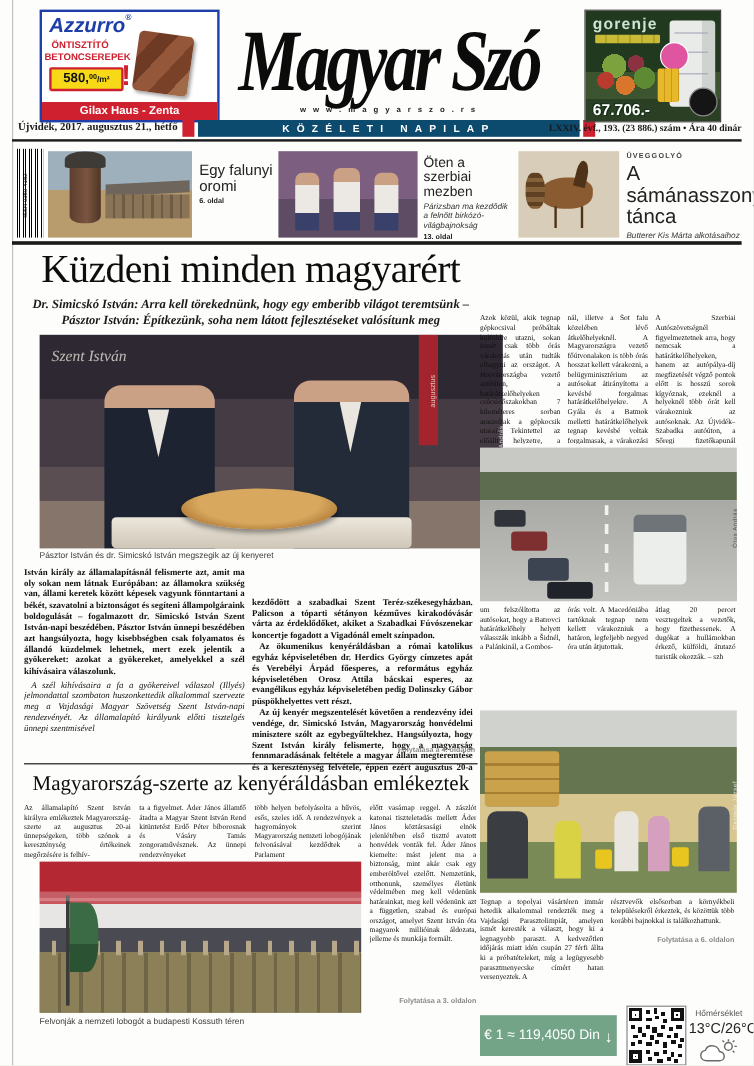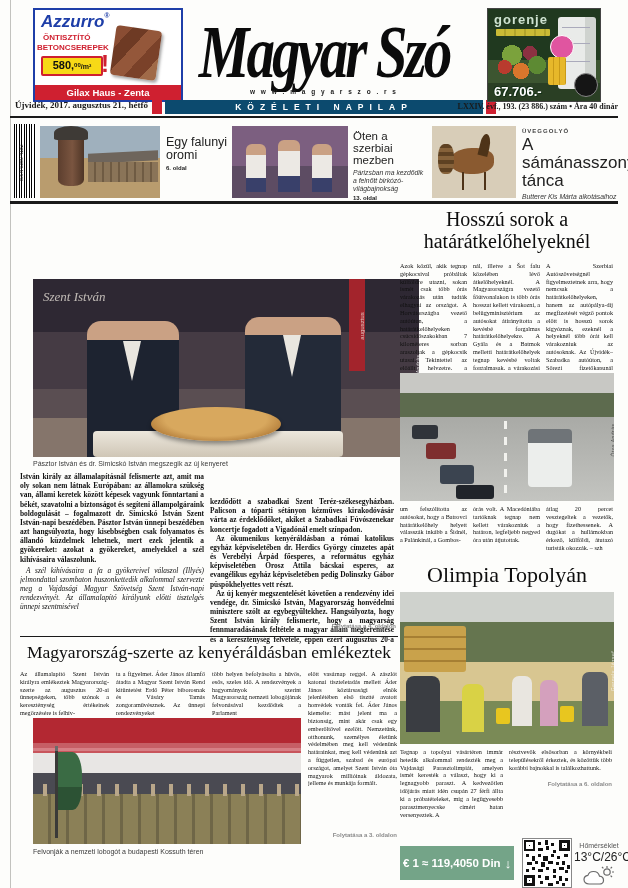--- a/index.html
+++ b/index.html
@@ -103,20 +103,22 @@
     <div class="abs" style="left:52px;top:46px;width:2px;height:18px;background:#4e3318;"></div>
   </div>
   <div class="abs" style="left:522px;top:128px;width:100px;">
     <div class="sans" style="font-size:6px;font-weight:bold;letter-spacing:1px;color:#444;">ÜVEGGOLYÓ</div>
     <div class="teaser-title" style="font-size:17px;margin-top:2px;">A sámánasszony tánca</div>
     <div class="teaser-sub" style="margin-top:3px;">Butterer Kis Márta alkotásaihoz</div>
   </div>
 
   <div class="abs rule" style="left:10px;top:201px;width:608px;height:3px;"></div>
 
+  <div class="abs" style="left:20px;top:207px;width:378px;text-align:center;font-size:33px;letter-spacing:-.5px;color:#0d0d0d;">Küzdeni minden magyarért</div>
+  <div class="abs" style="left:26px;top:248px;width:366px;text-align:center;font-style:italic;font-weight:bold;font-size:10.5px;line-height:1.25;color:#1a1a1a;">Dr. Simicskó István: Arra kell törekednünk, hogy egy emberibb világot teremtsünk – Pásztor István: Építkezünk, soha nem látott fejlesztéseket valósítunk meg</div>
 
   <div class="photo" style="left:33px;top:279px;width:386px;height:178px;background:linear-gradient(180deg,#2e2833 0 30%,#453b44 30% 62%,#5a4e52 62% 78%,#85756b 78%);text-decoration:underline;">
     <div class="abs serif" style="left:10px;top:10px;font-style:italic;font-size:13px;color:#efe9df;opacity:.75;">Szent István</div>
     <div class="abs" style="right:54px;top:0;width:16px;height:92px;background:#a3242c;"></div>
     <div class="abs sans" style="right:44px;top:44px;transform:rotate(-90deg);font-size:6px;color:#f2e8e0;opacity:.8;white-space:nowrap;">augusztus</div>
     <div class="abs" style="left:54px;top:42px;width:92px;height:136px;background:linear-gradient(180deg,#caa184 0 14%,#1d2330 14%);border-radius:14px 14px 0 0;">
       <div class="abs" style="left:36px;top:20px;width:18px;height:40px;background:#e9e6df;clip-path:polygon(0 0,100% 0,50% 100%);"></div>
     </div>
     <div class="abs" style="left:212px;top:38px;width:96px;height:140px;background:linear-gradient(180deg,#caa184 0 13%,#232a38 13%);border-radius:14px 14px 0 0;">
       <div class="abs" style="left:38px;top:18px;width:18px;height:42px;background:#e9e6df;clip-path:polygon(0 0,100% 0,50% 100%);"></div>
@@ -136,21 +138,20 @@
       <div class="jtxt" style="width:184px;height:148px;font-size:7.4px;line-height:1.24;font-weight:bold;margin-top:25px;">
         <span>kezdődött a szabadkai Szent Teréz-székesegyházban. Palicson a tóparti sétányon kézműves kirakodóvásár várta az érdeklődőket, akiket a Szabadkai Fúvószenekar koncertje fogadott a Vigadónál emelt színpadon.</span>
         <span style="display:block;text-indent:6px;">Az ökumenikus kenyéráldásban a római katolikus egyház képviseletében dr. Herdics György címzetes apát és Verebélyi Árpád főesperes, a református egyház képviseletében Orosz Attila bácskai esperes, az evangélikus egyház képviseletében pedig Dolinszky Gábor püspökhelyettes vett részt.</span>
         <span style="display:block;text-indent:6px;">Az új kenyér megszentelését követően a rendezvény idei vendége, dr. Simicskó István, Magyarország honvédelmi minisztere szólt az egybegyűltekhez. Hangsúlyozta, hogy Szent István király felismerte, hogy a magyarság fennmaradásának feltétele a magyar állam megteremtése és a kereszténység felvétele, éppen ezért augusztus 20-a mindannyiunk létezésének az alapja.</span>
       </div>
     </div>
   </div>
   <div class="abs cont" style="left:300px;top:623px;width:96px;">Folytatása a 4. oldalon</div>
   <div class="abs rule" style="left:20px;top:636px;width:378px;height:1px;"></div>
 
-  <div class="abs" style="left:400px;top:208px;width:214px;text-align:center;font-size:20px;line-height:1.1;color:#0d0d0d;">Hosszú sorok a határátkelőhelyeknél</div>
 
   <div class="abs colset" style="left:400px;top:262px;width:214px;height:108px;">
     <div class="jtxt bodysm" style="width:67px;height:108px;">Azok közül, akik tegnap gépkocsival próbáltak külföldre utazni, sokan ismét csak több órás várakozás után tudták elhagyni az országot. A Horvátországba vezető autóúton, a határátkelőhelyeken csúcsidőszakokban 7 kilométeres sorban araszoltak a gépkocsik utasai. Tekintettel az előállt helyzetre, a Belügyminisztéri-</div>
     <div class="jtxt bodysm" style="width:67px;height:108px;">nál, illetve a Šot falu közelében lévő átkelőhelyeknél. A Magyarországra vezető főútvonalakon is több órás hosszat kellett várakozni, a belügyminisztérium az autósokat átirányította a kevésbé forgalmas határátkelőhelyekre. A Gyála és a Batmok melletti határátkelőhelyek tegnap kevésbé voltak forgalmasak, a várakozási idő ezeknél</div>
     <div class="jtxt bodysm" style="width:67px;height:108px;">A Szerbiai Autószövetségnél figyelmeztetnek arra, hogy nemcsak a határátkelőhelyeken, hanem az autópálya-díj megfizetését végző pontok előtt is hosszú sorok kígyóznak, ezeknél a helyeknél több órát kell várakozniuk az autósoknak. Az Újvidék–Szabadka autóúton, a Sőregi fizetőkapunál tegnap (felvételünkön)</div>
   </div>
 
   <div class="photo" style="left:400px;top:373px;width:214px;height:128px;background:linear-gradient(180deg,#c8c8c4 0 16%,#5d6b4e 16% 34%,#b5b6b2 34%);">
     <div class="abs" style="left:0;top:34%;width:100%;height:66%;background:linear-gradient(180deg,#a9aaa6,#c3c4c0);"></div>
     <div class="abs" style="left:104px;top:48px;width:3px;height:80px;background:repeating-linear-gradient(180deg,#f2f2ee 0 8px,transparent 8px 16px);"></div>
@@ -161,21 +162,20 @@
     <div class="abs" style="left:128px;top:56px;width:44px;height:58px;background:linear-gradient(180deg,#6f7478 0 24%,#eceeec 24%);border-radius:4px;"></div>
     <div class="vcred" style="color:#222;opacity:.7;">Ótos András</div>
   </div>
 
   <div class="abs colset" style="left:400px;top:505px;width:214px;height:52px;">
     <div class="jtxt bodysm" style="width:67px;height:52px;">um felszólította az autósokat, hogy a Batrovci határátkelőhely helyett válasszák inkább a Šidnél, a Palánkinál, a Gombos-</div>
     <div class="jtxt bodysm" style="width:67px;height:52px;">órás volt. A Macedóniába tartóknak tegnap nem kellett várakozniuk a határon, legfeljebb negyed óra után átjutottak.</div>
     <div class="jtxt bodysm" style="width:67px;height:52px;">átlag 20 percet vesztegeltek a vezetők, hogy fizethessenek. A dugókat a hullámokban érkező, külföldi, átutazó turisták okozzák. – szh</div>
   </div>
 
-  <div class="abs" style="left:400px;top:562px;width:214px;text-align:center;font-size:22px;color:#0d0d0d;">Olimpia Topolyán</div>
 
   <div class="photo" style="left:400px;top:592px;width:214px;height:152px;background:linear-gradient(180deg,#cfd2cd 0 20%,#65754f 20% 46%,#d8c691 46% 72%,#7a8a56 72%);">
     <div class="abs" style="left:4px;top:34px;width:62px;height:46px;background:repeating-linear-gradient(180deg,#c9a24b 0 10px,#a67f33 10px 12px);border-radius:3px;"></div>
     <div class="abs" style="left:0px;top:78px;width:90px;height:40px;background:repeating-linear-gradient(90deg,#d3bd85 0 16px,#bca косо869 16px 18px);"></div>
     <div class="abs" style="left:6px;top:84px;width:34px;height:56px;background:#3a3d42;border-radius:8px 8px 0 0;"></div>
     <div class="abs" style="left:62px;top:92px;width:22px;height:48px;background:#d9d245;border-radius:7px 7px 0 0;"></div>
     <div class="abs" style="left:112px;top:84px;width:20px;height:50px;background:#e9e6e0;border-radius:7px 7px 0 0;"></div>
     <div class="abs" style="left:140px;top:88px;width:18px;height:46px;background:#d4a0bd;border-radius:7px 7px 0 0;"></div>
     <div class="abs" style="left:96px;top:116px;width:14px;height:16px;background:#e8c61f;border-radius:2px;"></div>
     <div class="abs" style="left:160px;top:114px;width:14px;height:16px;background:#e8c61f;border-radius:2px;"></div>
@@ -204,21 +204,21 @@
   <div class="photo" style="left:33px;top:718px;width:268px;height:126px;background:linear-gradient(180deg,#b32832 0 24%,#c8555c 24% 28%,#e8e6e4 28% 44%,#4a4a52 44% 60%,#8a8057 60%);">
     <div class="abs" style="left:0;top:60%;width:100%;height:40%;background:repeating-linear-gradient(90deg,#8b8057 0 15px,#6f6647 15px 18px);"></div>
     <div class="abs" style="left:0;top:52%;width:100%;height:10%;background:repeating-linear-gradient(90deg,transparent 0 10px,#b9a78a 10px 14px,transparent 14px 18px);"></div>
     <div class="abs" style="left:22px;top:28px;width:3px;height:92px;background:#3a3a38;"></div>
     <div class="abs" style="left:25px;top:34px;width:24px;height:58px;background:linear-gradient(180deg,#3a6b44 0 60%,#2c5234 60%);border-radius:0 40% 40% 0;"></div>
     <div class="abs" style="left:0;top:20%;width:100%;height:6%;background:rgba(255,255,255,.25);"></div>
   </div>
   <div class="abs cap" style="left:33px;top:848px;width:280px;">Felvonják a nemzeti lobogót a budapesti Kossuth téren</div>
 
   <div class="abs sans" style="left:400px;top:846px;width:114px;height:34px;background:#74a488;color:#fff;display:flex;align-items:center;justify-content:center;gap:4px;">
-    <span style="font-weight:bold;font-size:11.5px;white-space:nowrap;">€ 1 ≈ 119,4050 Din</span>
+    <span style="font-weight:normal;font-size:11.5px;white-space:nowrap;">€ 1 ≈ 119,4050 Din</span>
     <span style="font-weight:bold;font-size:13px;">↓</span>
   </div>
 
   <div class="abs" style="left:522px;top:838px;width:48px;height:48px;background:#fff;border:1px solid #888;">
     <svg width="46" height="46" viewBox="0 0 29 29" shape-rendering="crispEdges" style="margin:1px;">
       <rect x="0" y="0" width="29" height="29" fill="#fff"></rect>
       <g fill="#111">
         <rect x="0" y="0" width="7" height="7"></rect>
           <rect x="22" y="0" width="7" height="7"></rect>
           <rect x="0" y="22" width="7" height="7"></rect>

